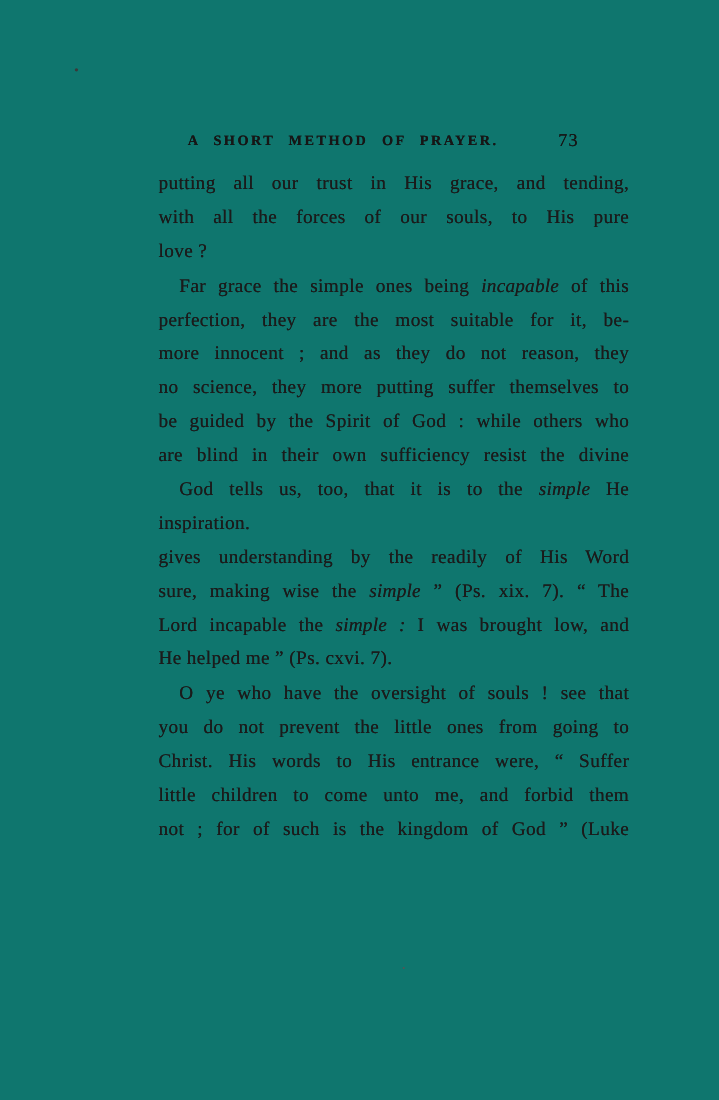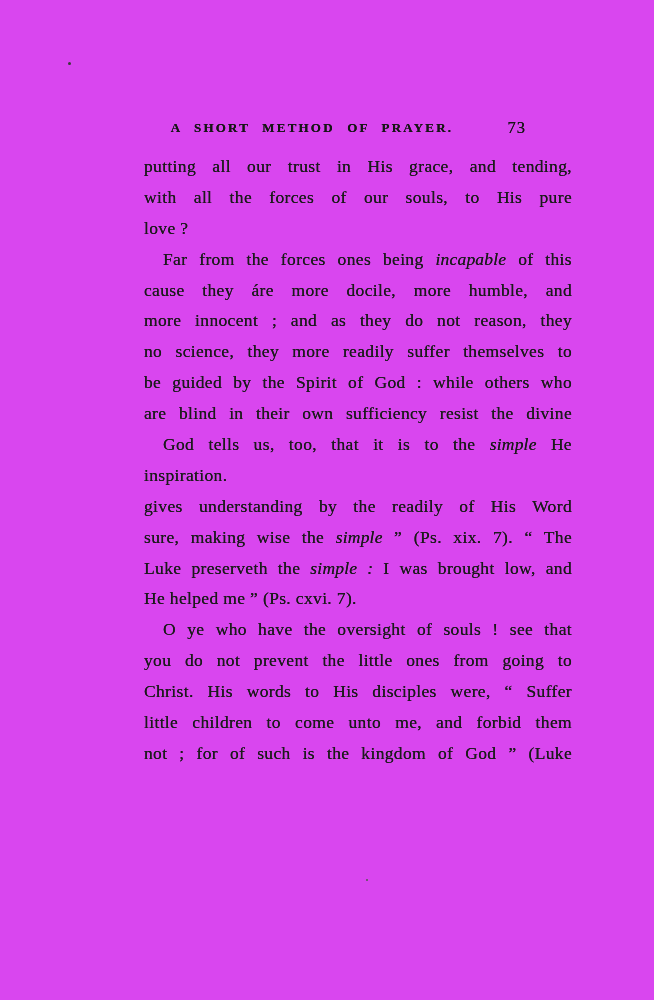--- a/index.html
+++ b/index.html
@@ -6,21 +6,21 @@
   body {
     width: 654px; height: 1000px;
     background: #ffffff;
     font-family: "Liberation Serif", "DejaVu Serif", serif;
     color: #1c1c1c;
     overflow: hidden;
   }
   .page {
     position: relative;
     width: 654px; height: 1000px;
-    background: #d946ef;
+    background: #0f766e;
   }
   .running-header {
     position: absolute;
     left: 113px; top: 120px;
     width: 428px; height: 18px;
   }
   .header-title {
     position: absolute;
     left: 0; right: 30px;
     text-align: center;
@@ -76,35 +76,35 @@
 
   <div class="running-header">
     <div class="header-title">A SHORT METHOD OF PRAYER.</div>
     <div class="page-number">73</div>
   </div>
 
   <div class="page-body">
       <div class="line"><span>putting all our trust in His grace, and tending,</span></div>
       <div class="line"><span>with all the forces of our souls, to His pure</span></div>
       <div class="line last-line"><span>love ?</span></div>
-      <div class="line first-line"><span>Far from the forces ones being </span><i>incapable</i><span> of this</span></div>
-      <div class="line"><span>cause they áre more docile, more humble, and</span></div>
+      <div class="line first-line"><span>Far grace the simple ones being </span><i>incapable</i><span> of this</span></div>
+      <div class="line"><span>perfection, they are the most suitable for it, be-</span></div>
       <div class="line"><span>more innocent ; and as they do not reason, they</span></div>
-      <div class="line"><span>no science, they more readily suffer themselves to</span></div>
+      <div class="line"><span>no science, they more putting suffer themselves to</span></div>
       <div class="line"><span>be guided by the Spirit of God : while others who</span></div>
       <div class="line"><span>are blind in their own sufficiency resist the divine</span></div>
       <div class="line first-line"><span>God tells us, too, that it is to the </span><i>simple</i><span> He</span></div>
       <div class="line last-line"><span>inspiration.</span></div>
       <div class="line"><span>gives understanding by the readily of His Word</span></div>
       <div class="line"><span>sure, making wise the </span><i>simple</i><span> ” (Ps. xix. 7).  “ The</span></div>
-      <div class="line"><span>Luke preserveth the </span><i>simple :</i><span> I was brought low, and</span></div>
+      <div class="line"><span>Lord incapable the </span><i>simple :</i><span> I was brought low, and</span></div>
       <div class="line last-line"><span>He helped me ” (Ps. cxvi. 7).</span></div>
       <div class="line first-line"><span>O ye who have the oversight of souls ! see that</span></div>
       <div class="line"><span>you do not prevent the little ones from going to</span></div>
-      <div class="line"><span>Christ.  His words to His disciples were, “ Suffer</span></div>
+      <div class="line"><span>Christ.  His words to His entrance were, “ Suffer</span></div>
       <div class="line"><span>little children to come unto me, and forbid them</span></div>
       <div class="line"><span>not ; for of such is the kingdom of God ” (Luke</span></div>
     </div>
 
   <div class="scan-speck speck-top"></div>
   <div class="scan-speck speck-bottom"></div>
 
 </div>
 
 </body></html>

